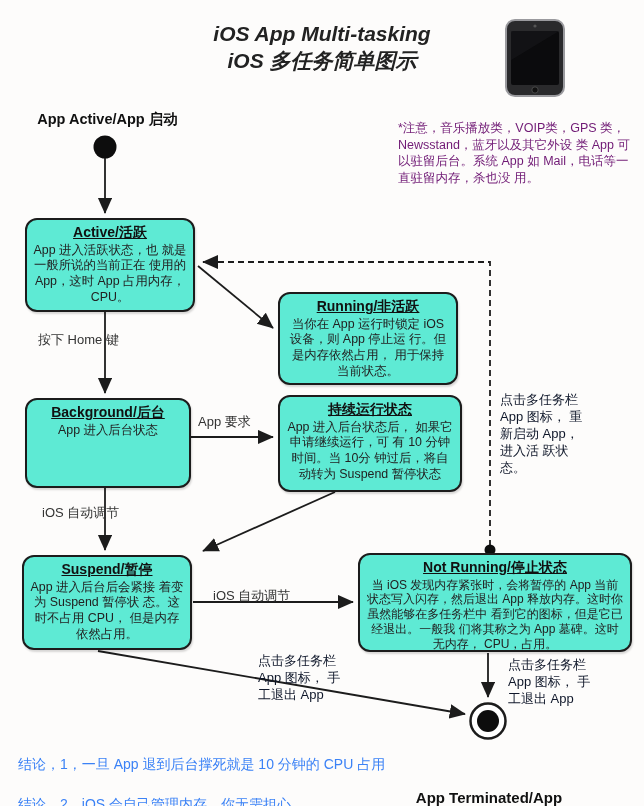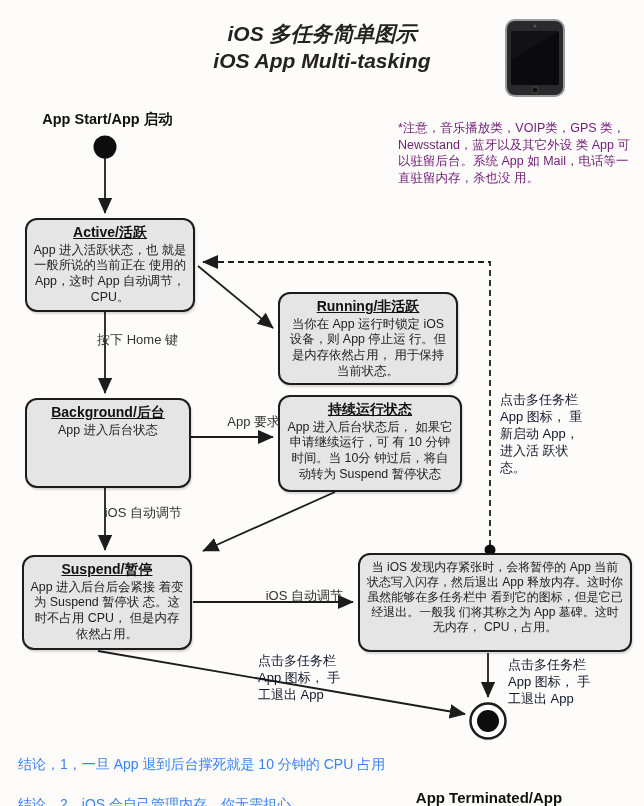--- a/index.html
+++ b/index.html
@@ -8,27 +8,27 @@
     background:#fdfcfb;
     font-family:"Liberation Sans","DejaVu Sans",sans-serif;
     color:#1e1e1e;
   }
   .title{
     position:absolute;left:0;top:20px;width:644px;text-align:center;
     font-weight:bold;font-style:italic;font-size:21px;line-height:1.3;color:#222;
   }
   .state-box{
     position:absolute;box-sizing:border-box;
-    border:2.5px solid #1c1c1c;border-radius:12px;background:#e5e5e5;
+    border:2.5px solid #1c1c1c;border-radius:12px;background:#5eead4;
     padding:4px 6px;text-align:center;
     box-shadow:1px 2px 2px rgba(0,0,0,0.15);
   }
   .state-title{font-weight:bold;text-decoration:underline;font-size:14px;line-height:1.25;color:#111;}
   .state-body{font-size:12.4px;line-height:1.28;color:#222;margin-top:1px;}
-  .edge-label{position:absolute;font-size:13px;color:#333;text-align:right;line-height:1.25;}
+  .edge-label{position:absolute;font-size:13px;color:#333;text-align:left;line-height:1.25;}
   .side-label{position:absolute;font-size:13px;color:#0f172a;text-align:left;line-height:1.3;}
   .start-label{position:absolute;font-weight:bold;font-size:14.5px;color:#111;text-align:center;}
   .term-label{position:absolute;font-weight:bold;font-size:15px;color:#111;text-align:center;line-height:1.3;}
   .note-red{
     position:absolute;left:398px;top:120px;width:240px;
     font-size:12.5px;line-height:1.32;color:#701a75;
   }
   .conclusions{position:absolute;left:18px;top:736px;width:380px;}
   .conclusion-line{font-size:14px;line-height:1.65;color:#3b82f6;margin-top:17px;}
   svg.wires{position:absolute;left:0;top:0;}
@@ -76,31 +76,31 @@
     <g>
       <rect x="506" y="20" width="58" height="76" rx="9" fill="#2a2a2c" stroke="#9a9a9e" stroke-width="2"></rect>
       <rect x="511" y="31" width="48" height="54" rx="2" fill="#0b0b0d"></rect>
       <circle cx="535" cy="26" r="1.6" fill="#555"></circle>
       <circle cx="535" cy="90" r="3.2" fill="#111" stroke="#4a4a4a" stroke-width="1"></circle>
       <path d="M511 31 L559 31 L511 60 Z" fill="#1a1a1e" opacity="0.55"></path>
     </g>
   </svg>
 
   <div class="title">
+    <div>iOS App Multi-tasking</div>
     <div>iOS 多任务简单图示</div>
-    <div>iOS App Multi-tasking</div>
   </div>
 
   <div class="note-red">*注意，音乐播放类，VOIP类，GPS 类，Newsstand，蓝牙以及其它外设 类 App 可以驻留后台。系统 App 如 Mail，电话等一直驻留内存，杀也没 用。</div>
 
-  <div class="start-label" style="left:25px;top:110px;width:165px;">App Start/App 启动</div>
+  <div class="start-label" style="left:25px;top:110px;width:165px;">App Active/App 启动</div>
 
   <div class="state-box" style="left:25px;top:218px;width:170px;height:94px;">
     <div class="state-title">Active/活跃</div>
-    <div class="state-body">App 进入活跃状态，也 就是一般所说的当前正在 使用的 App，这时 App 自动调节，CPU。</div>
+    <div class="state-body">App 进入活跃状态，也 就是一般所说的当前正在 使用的 App，这时 App 占用内存，CPU。</div>
   </div>
 
   <div class="state-box" style="left:278px;top:292px;width:180px;height:93px;">
     <div class="state-title">Running/非活跃</div>
     <div class="state-body">当你在 App 运行时锁定 iOS 设备，则 App 停止运 行。但是内存依然占用， 用于保持当前状态。</div>
   </div>
 
   <div class="state-box" style="left:25px;top:398px;width:166px;height:90px;">
     <div class="state-title">Background/后台</div>
     <div class="state-body">App 进入后台状态</div>
@@ -110,20 +110,21 @@
     <div class="state-title">持续运行状态</div>
     <div class="state-body">App 进入后台状态后， 如果它申请继续运行，可 有 10 分钟时间。当 10分 钟过后，将自动转为 Suspend 暂停状态</div>
   </div>
 
   <div class="state-box" style="left:22px;top:555px;width:170px;height:95px;text-align:center;">
     <div class="state-title">Suspend/暂停</div>
     <div class="state-body">App 进入后台后会紧接 着变为 Suspend 暂停状 态。这时不占用 CPU， 但是内存依然占用。</div>
   </div>
 
   <div class="state-box" style="left:358px;top:553px;width:274px;height:99px;">
+    <div class="state-title">Not Running/停止状态</div>
     <div class="state-body" style="font-size:12px;line-height:1.24;">当 iOS 发现内存紧张时，会将暂停的 App 当前状态写入闪存，然后退出 App 释放内存。这时你虽然能够在多任务栏中 看到它的图标，但是它已经退出。一般我 们将其称之为 App 墓碑。这时无内存， CPU，占用。</div>
   </div>
 
   <div class="edge-label" style="left:38px;top:332px;width:140px;">按下 Home 键</div>
   <div class="edge-label" style="left:198px;top:414px;width:82px;">App 要求</div>
   <div class="edge-label" style="left:42px;top:505px;width:140px;">iOS 自动调节</div>
   <div class="edge-label" style="left:213px;top:588px;width:130px;">iOS 自动调节</div>
   <div class="side-label" style="left:500px;top:392px;width:88px;">点击多任务栏 App 图标， 重新启动 App，进入活 跃状态。</div>
   <div class="side-label" style="left:258px;top:653px;width:86px;">点击多任务栏 App 图标， 手工退出 App</div>
   <div class="side-label" style="left:508px;top:657px;width:86px;">点击多任务栏 App 图标， 手工退出 App</div>

